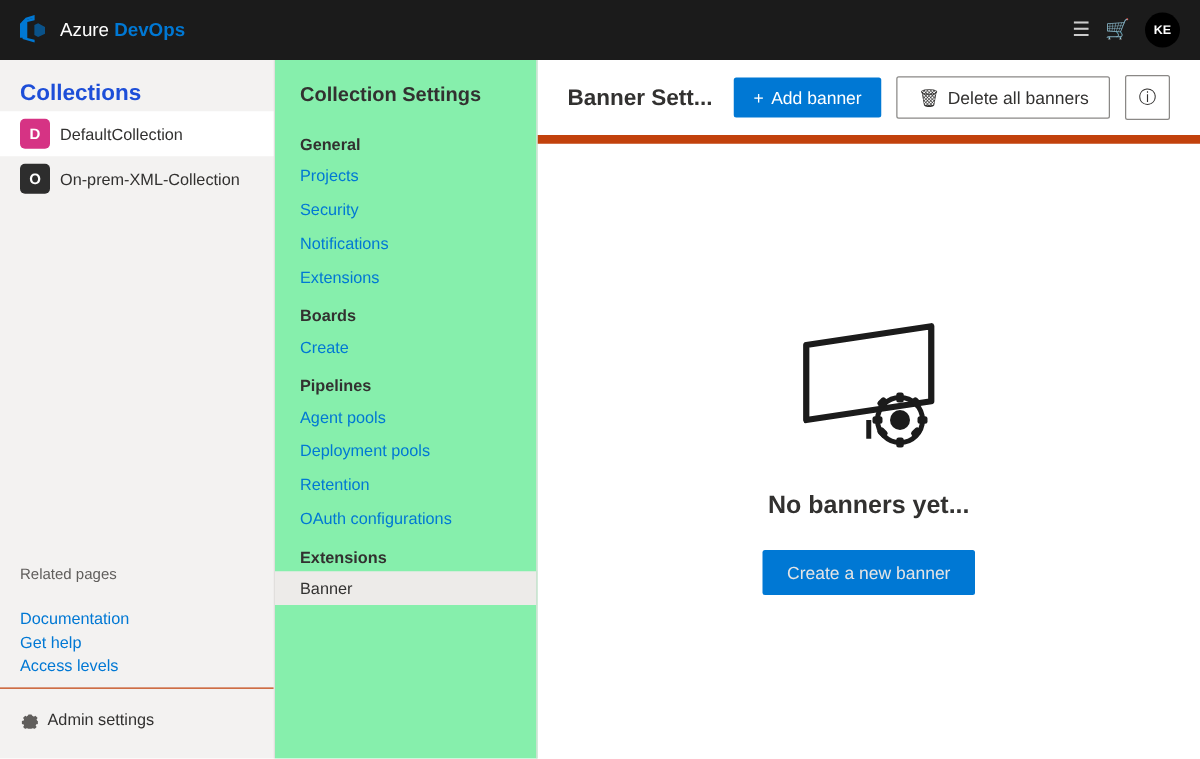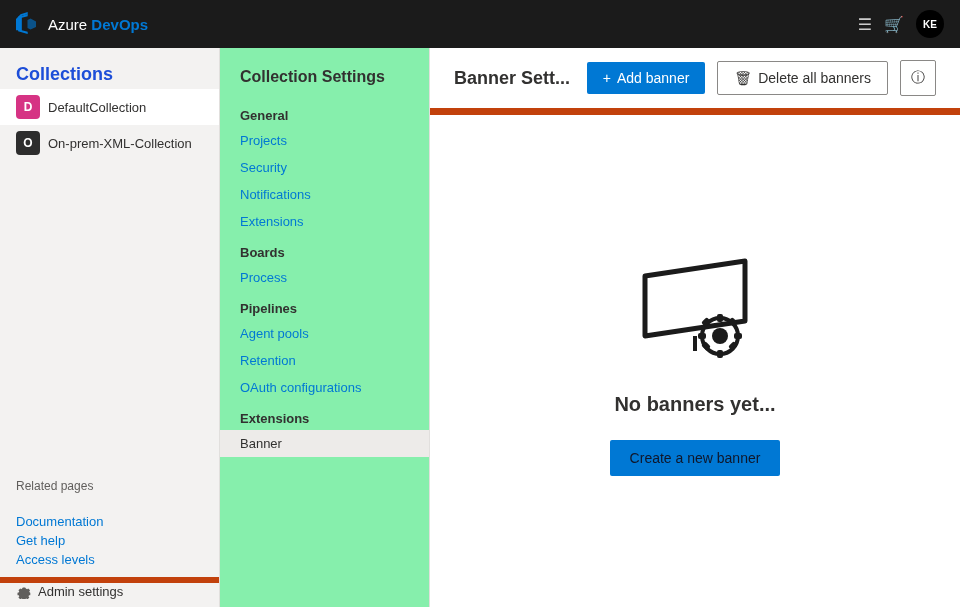--- a/index.html
+++ b/index.html
@@ -58,22 +58,22 @@
     }
     .collection-dot.pink { background: #d63384; }
     .collection-dot.dark { background: #2d2d2d; }
     .collection-name { font-size: 13px; color: #323130; }
 
     .sidebar-spacer { flex: 1; }
     .sidebar-related { padding: 8px 16px; }
     .sidebar-related-title { font-size: 12px; color: #605e5c; margin-bottom: 19px; }
     .sidebar-related a { display: block; font-size: 13px; color: #0078d4; text-decoration: none; padding: 2px 0; cursor: pointer; }
     .admin-settings {
-      display: flex; align-items: center; gap: 6px; padding: 0 16px;
-      border-top: 6px solid #c2410c; cursor: pointer;
+      display: flex; align-items: center; gap: 6px; padding: 16px 16px;
+      border-top: 1px solid #c2410c; cursor: pointer;
     }
     .admin-settings-label { font-size: 13px; color: #323130; }
 
     
     .sidebar-settings {
       width: 210px;
       background: #86efac;
       border-right: 1px solid #e1dfdd;
       flex-shrink: 0;
       overflow-y: auto;
@@ -129,21 +129,21 @@
       justify-content: center;
       padding: 40px;
     }
     .empty-icon {
       margin-bottom: 24px;
     }
     .empty-title {
       font-size: 20px; font-weight: 700; color: #323130; margin-bottom: 24px;
     }
     .btn-create {
-      background: #0078d4; color: #0f172a; border: none; border-radius: 2px;
+      background: #0078d4; color: #e5e5e5; border: none; border-radius: 2px;
       padding: 10px 20px; font-size: 14px; cursor: pointer; font-weight: 500;
     }
   </style>
 </head>
 <body>
 
 <div class="topbar">
   <div class="topbar-left">
 
     <svg class="topbar-logo" viewBox="0 0 24 24" xmlns="http://www.w3.org/2000/svg">
@@ -197,24 +197,25 @@
   <div class="sidebar-settings">
     <div class="settings-title">Collection Settings</div>
 
     <div class="settings-group-label">General</div>
     <a class="settings-item">Projects</a>
     <a class="settings-item">Security</a>
     <a class="settings-item">Notifications</a>
     <a class="settings-item">Extensions</a>
 
     <div class="settings-group-label">Boards</div>
-    <a class="settings-item">Process</a>
+    <a class="settings-item">Create</a>
 
     <div class="settings-group-label">Pipelines</div>
     <a class="settings-item">Agent pools</a>
+    <a class="settings-item">Deployment pools</a>
     <a class="settings-item">Retention</a>
     <a class="settings-item">OAuth configurations</a>
 
     <div class="settings-group-label">Extensions</div>
     <a class="settings-item active">Banner</a>
   </div>
 
   <div class="content">
     <div class="content-header">
       <span class="content-title">Banner Sett...</span>

